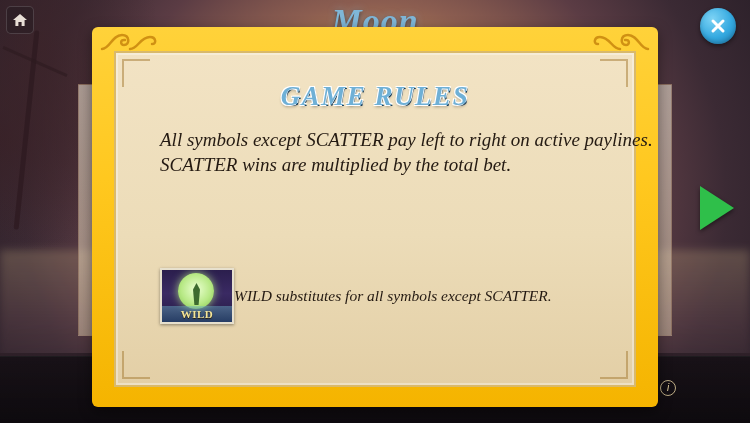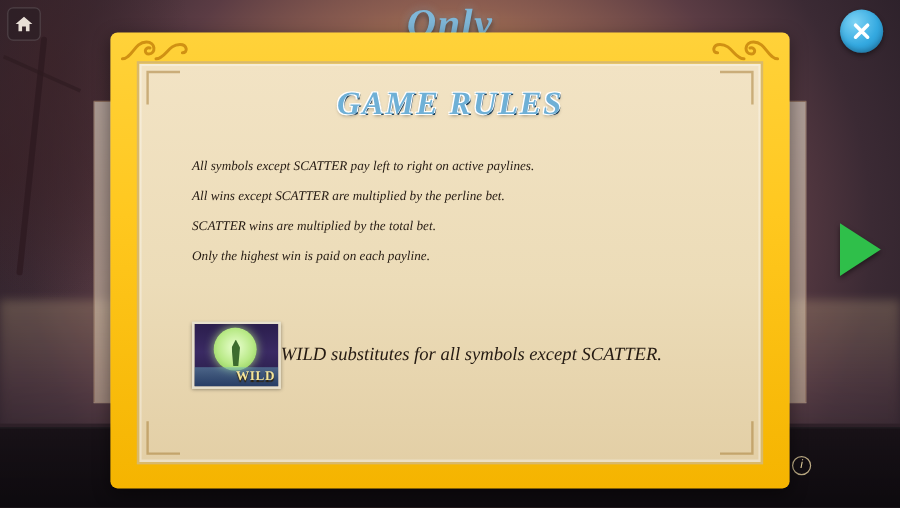--- a/index.html
+++ b/index.html
@@ -256,21 +256,21 @@
     color: #c8860d;
     opacity: 0.85;
   }
   .swirl.left { left: 8px; }
   .swirl.right { right: 8px; }
   .swirl svg { display: block; }
 
   .panel-title {
     position: absolute;
     left: 0;
-    top: 18px;
+    top: 28px;
     width: 100%;
     text-align: center;
     font-family: "Liberation Serif", serif;
     font-style: italic;
     font-weight: bold;
     font-size: 27px;
     letter-spacing: 1.5px;
     color: #6fb0d6;
     text-shadow:
       -1px -1px 0 #ffffff,
@@ -282,21 +282,21 @@
 
   .rules-list {
     position: absolute;
     left: 44px;
     top: 74px;
     right: 30px;
   }
   .rule-line {
     font-family: "Liberation Serif", serif;
     font-style: italic;
-    font-size: 11px;
+    font-size: 19px;
     line-height: 25px;
     color: #241a12;
     white-space: nowrap;
   }
 
   .wild-row {
     position: absolute;
     left: 44px;
     top: 215px;
     display: flex;
@@ -343,21 +343,20 @@
     left: 0;
     bottom: 2px;
     width: 100%;
     text-align: center;
     font-family: "Liberation Serif", serif;
     font-weight: bold;
     font-size: 11px;
     color: #f4e59a;
     text-shadow: 0 1px 1px #2a1c00;
     letter-spacing: 0.5px;
-    margin-left: 16px;
   }
   .wild-text {
     font-family: "Liberation Serif", serif;
     font-style: italic;
     font-size: 15.5px;
     color: #241a12;
     white-space: nowrap;
   }
 </style>
 </head>
@@ -384,21 +383,21 @@
   <div class="bg-ground"></div>
   <div class="bottom-bar"></div>
 
   <div class="balance-box">
     <div class="balance-label">Baar p…</div>
     <div class="balance-value">0,00</div>
   </div>
 
   <div class="info-dot">i</div>
 
-  <div class="game-title">Only</div>
+  <div class="game-title">Moon</div>
 
   <div class="home-btn">
     <span>
       <svg width="16" height="16" viewBox="0 0 16 16" aria-hidden="true">
         <path d="M8 2 L15 8 L12.6 8 L12.6 14 L9.6 14 L9.6 10 L6.4 10 L6.4 14 L3.4 14 L3.4 8 L1 8 Z" fill="#e8dfd6"></path>
       </svg>
     </span>
   </div>
 
   <div class="close-btn">
@@ -429,23 +428,21 @@
     <div class="panel-inner">
       <div class="corner tl"></div>
       <div class="corner tr"></div>
       <div class="corner bl"></div>
       <div class="corner br"></div>
 
       <div class="panel-title">GAME RULES</div>
 
       <div class="rules-list">
         <div class="rule-line">All symbols except SCATTER pay left to right on active paylines.</div>
-        <div class="rule-line">All wins except SCATTER are multiplied by the perline bet.</div>
         <div class="rule-line">SCATTER wins are multiplied by the total bet.</div>
-        <div class="rule-line">Only the highest win is paid on each payline.</div>
       </div>
 
       <div class="wild-row">
         <div class="wild-thumb">
           <div class="wild-moon"></div>
           <div class="wild-tower"></div>
           <div class="wild-water"></div>
           <div class="wild-word">WILD</div>
         </div>
         <div class="wild-text">WILD substitutes for all symbols except SCATTER.</div>

